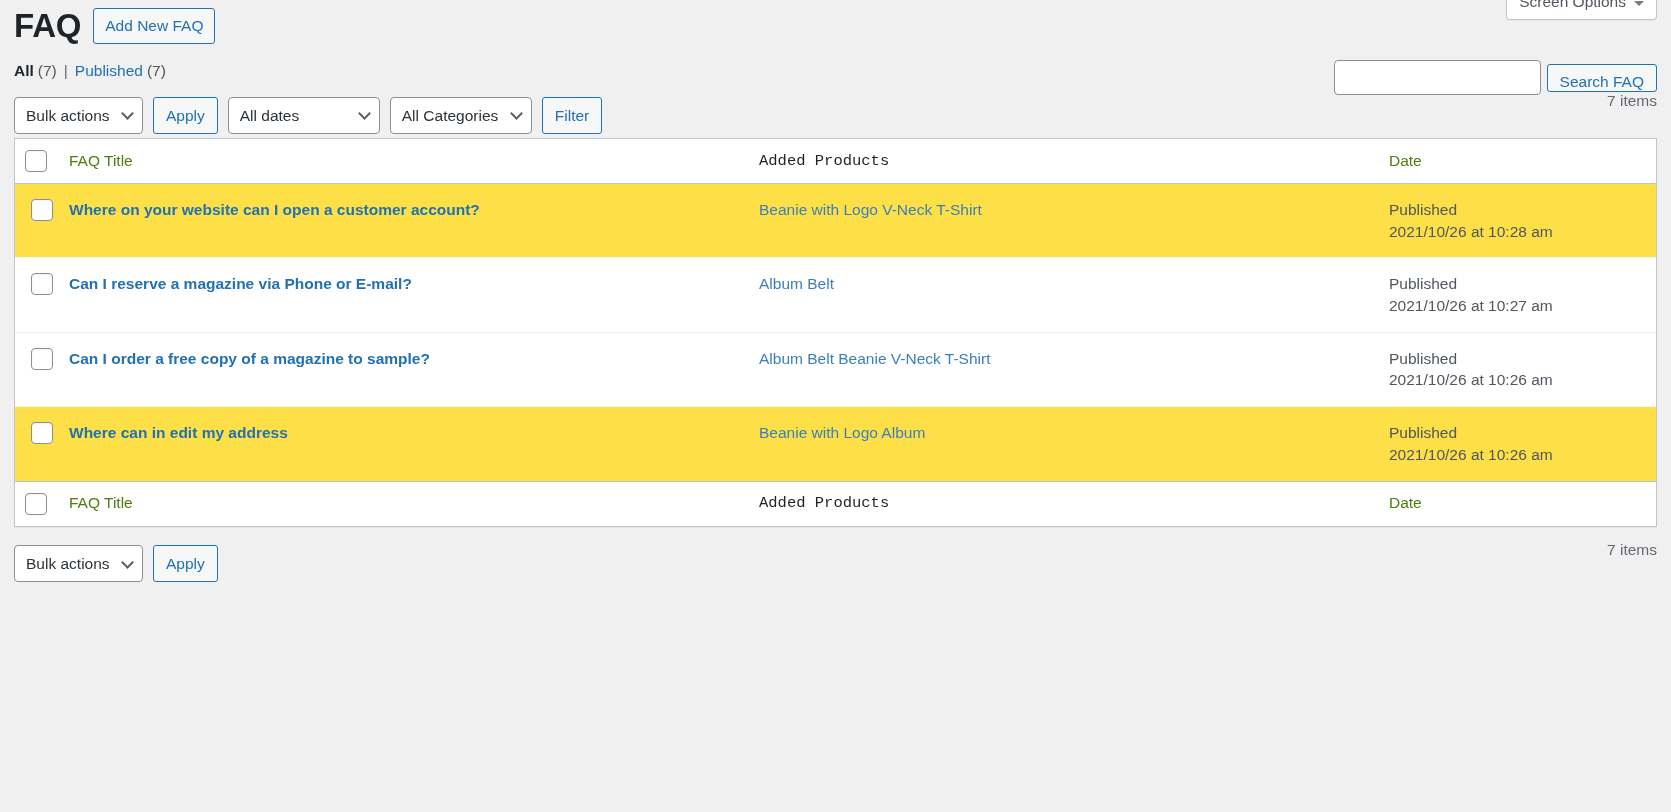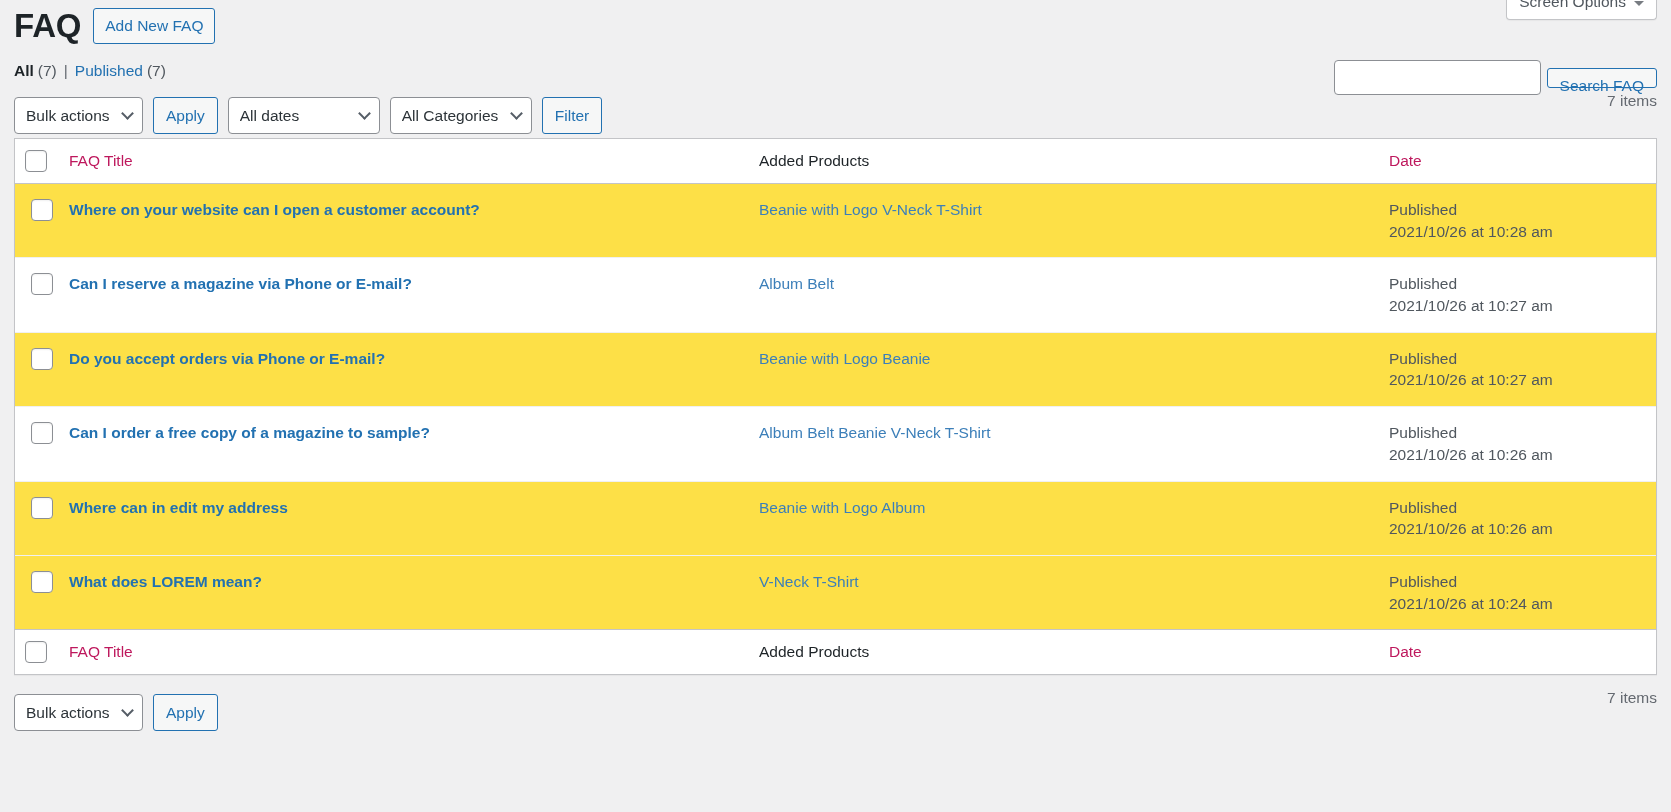--- a/index.html
+++ b/index.html
@@ -153,21 +153,21 @@
     width: 207px;
     height: 35px;
     border: 1px solid #8c8f94;
     border-radius: 4px;
     background: #fff;
     padding: 0 9px;
     font-size: 15.5px;
     font-family: inherit;
     color: #2c3338;
   }
-  .search-box .btn-secondary { height: 20px; line-height: 34px; }
+  .search-box .btn-secondary { height: 28px; line-height: 34px; }
 
   
   table.wp-list-table {
     width: 100%;
     border-collapse: separate;
     border-spacing: 0;
     background: #fff;
     border: 1px solid #c3c4c7;
     border-radius: 0;
     box-shadow: 0 1px 1px rgba(0,0,0,.04);
@@ -179,21 +179,21 @@
     text-align: left;
     font-weight: 400;
     color: #1d2327;
     padding: 11px 10px;
     vertical-align: middle;
     line-height: 1.3;
   }
   thead th { border-bottom: 1px solid #c3c4c7; }
   tfoot th { border-top: 1px solid #c3c4c7; }
   th a, th .col-link {
-    color: #be185d;
+    color: #4d7c0f;
     text-decoration: none;
     cursor: pointer;
   }
   th.check-column, td.check-column {
     width: 44px;
     padding-left: 16px;
     padding-right: 0;
     vertical-align: top;
   }
   thead th.check-column, tfoot th.check-column { vertical-align: middle; }
@@ -222,21 +222,21 @@
     cursor: pointer;
   }
   td.column-date {
     color: #50575e;
     font-size: 15.5px;
   }
   td.column-date .status { display: block; }
   td.column-date .stamp { display: block; }
 
   .col-title  { width: 690px; }
-  .col-products { width: 630px; }
+  .col-products { width: 630px; font-family: Liberation Mono, monospace; }
   .col-date   { width: auto; }
 
   
   input[type=checkbox].wp-checkbox {
     appearance: none;
     -webkit-appearance: none;
     width: 22px; height: 22px;
     border: 1px solid #8c8f94;
     border-radius: 4px;
     background: #fff;
@@ -333,56 +333,38 @@
         </tr>
         <tr>
           <td class="check-column"><input type="checkbox" class="wp-checkbox" style=""></td>
           <td class="column-title"><a class="row-title">Can I reserve a magazine via Phone or E-mail?</a></td>
           <td class="column-products"><a class="product-link">Album Belt</a></td>
           <td class="column-date">
             <span class="status">Published</span>
             <span class="stamp">2021/10/26 at 10:27 am</span>
           </td>
         </tr>
-        <tr class="alternate">
-          <td class="check-column"><input type="checkbox" class="wp-checkbox" style=""></td>
-          <td class="column-title"><a class="row-title">Do you accept orders via Phone or E-mail?</a></td>
-          <td class="column-products"><a class="product-link">Beanie with Logo Beanie</a></td>
-          <td class="column-date">
-            <span class="status">Published</span>
-            <span class="stamp">2021/10/26 at 10:27 am</span>
-          </td>
-        </tr>
         <tr>
           <td class="check-column"><input type="checkbox" class="wp-checkbox" style=""></td>
           <td class="column-title"><a class="row-title">Can I order a free copy of a magazine to sample?</a></td>
           <td class="column-products"><a class="product-link">Album Belt Beanie V-Neck T-Shirt</a></td>
           <td class="column-date">
             <span class="status">Published</span>
             <span class="stamp">2021/10/26 at 10:26 am</span>
           </td>
         </tr>
         <tr class="alternate">
           <td class="check-column"><input type="checkbox" class="wp-checkbox" style=""></td>
           <td class="column-title"><a class="row-title">Where can in edit my address</a></td>
           <td class="column-products"><a class="product-link">Beanie with Logo Album</a></td>
           <td class="column-date">
             <span class="status">Published</span>
             <span class="stamp">2021/10/26 at 10:26 am</span>
           </td>
         </tr>
-        <tr class="alternate">
-          <td class="check-column"><input type="checkbox" class="wp-checkbox" style=""></td>
-          <td class="column-title"><a class="row-title">What does LOREM mean?</a></td>
-          <td class="column-products"><a class="product-link">V-Neck T-Shirt</a></td>
-          <td class="column-date">
-            <span class="status">Published</span>
-            <span class="stamp">2021/10/26 at 10:24 am</span>
-          </td>
-        </tr>
       </tbody>
     <tfoot>
       <tr>
         <th class="check-column">
           <input type="checkbox" class="wp-checkbox" style="">
         </th>
         <th class="col-title">
           <span class="col-link">FAQ Title</span>
         </th>
         <th class="col-products">

